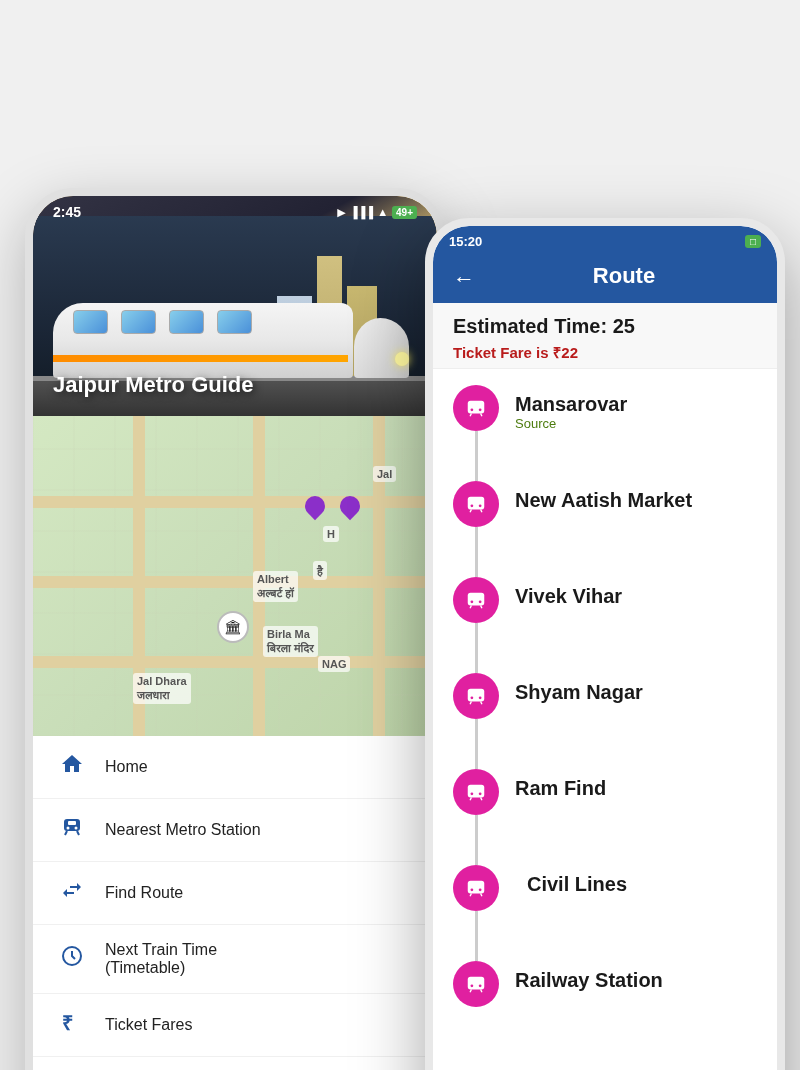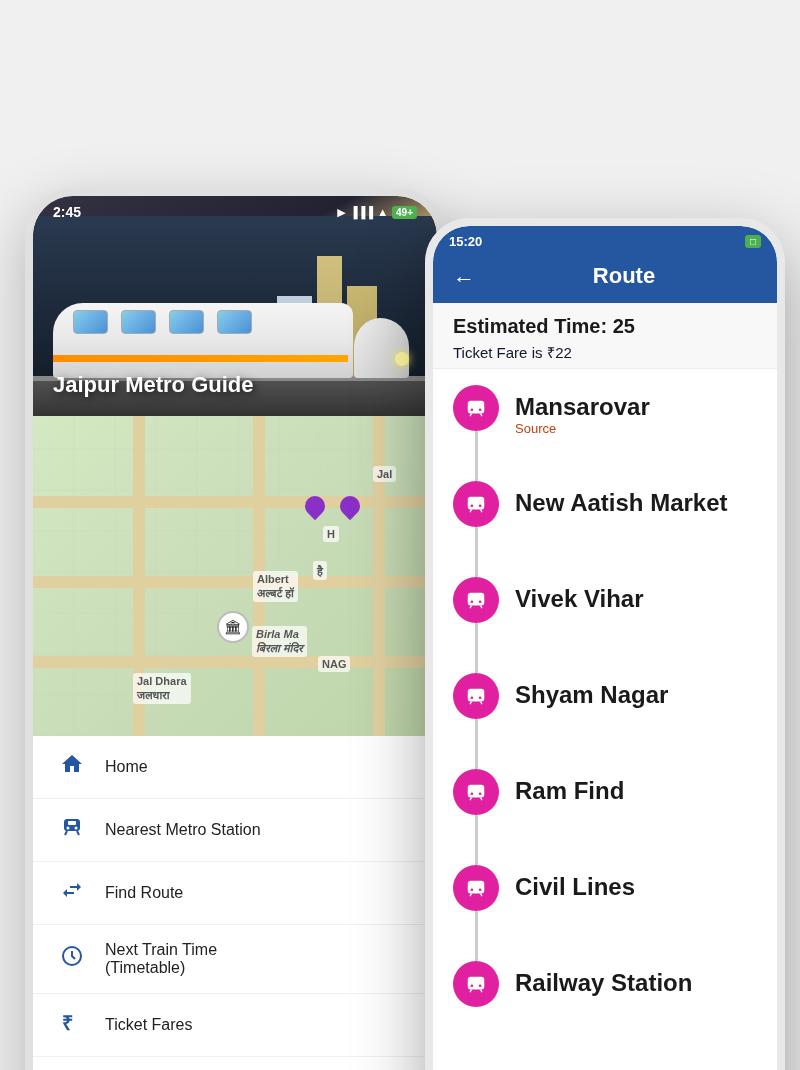--- a/index.html
+++ b/index.html
@@ -289,22 +289,22 @@
       padding: 12px 20px 6px;
       border-bottom: 1px solid #eee;
     }
     .est-time-text {
       font-size: 20px;
       font-weight: 700;
       color: #1a1a1a;
     }
     .ticket-fare-text {
       font-size: 15px;
-      font-weight: 400;
-      color: #0f172a;
+      font-weight: 700;
+      color: #b91c1c;
       margin-top: 4px;
     }
 
     
     .route-stops {
       flex: 1;
       overflow-y: auto;
       padding: 16px 20px;
       background: white;
     }
@@ -326,27 +326,27 @@
       width: 3px;
       height: 50px;
       background: #ccc;
       margin: 0 auto;
     }
     .stop-info {
       flex: 1;
       padding-bottom: 8px;
     }
     .stop-name {
-      font-size: 24px;
+      font-size: 20px;
       font-weight: 600;
       color: #1a1a1a;
     }
     .stop-sub {
       font-size: 13px;
-      color: #c2410c;
+      color: #4d7c0f;
       font-weight: 500;
     }
 
     .home-indicator-2 {
       height: 28px;
       background: white;
       display: flex;
       align-items: center;
       justify-content: center;
     }
@@ -413,21 +413,21 @@
         <div class="road-h" style="top:160px;"></div>
         <div class="road-h" style="top:240px;"></div>
         <div class="road-v" style="left:100px;"></div>
         <div class="road-v" style="left:220px;"></div>
         <div class="road-v" style="left:340px;"></div>
 
         <div class="map-label" style="top:50px;left:340px;">Jal</div>
         <div class="map-label" style="top:110px;left:290px;">H</div>
         <div class="map-label" style="top:145px;left:280px;">है</div>
         <div class="map-label" style="top:155px;left:220px;">Albert<br>अल्बर्ट हॉ</div>
-        <div class="map-label" style="top:210px;left:219px;font-style:italic;">Birla Ma<br>बिरला मंदिर</div>
+        <div class="map-label" style="top:210px;left:230px;">Birla Ma<br>बिरला मंदिर</div>
         <div class="map-label" style="top:230px;left:100px;margin-top:27px;">Jal Dhara<br>जलधारा</div>
         <div class="map-label" style="top:240px;left:285px;">NAG</div>
 
         <div class="map-pin purple" style="top:80px;left:270px;"></div>
         <div class="map-pin purple" style="top:80px;left:305px;"></div>
 
         <div class="map-icon" style="top:195px;left:184px;">🏛</div>
       </div>
 
       <div class="sidebar">
@@ -581,21 +581,21 @@
                   <rect x="7" y="6.5" width="10" height="4" rx="1" fill="white" opacity="0.9"></rect>
                   <path d="M7 18l-1.5 3M17 18l1.5 3" stroke="white" stroke-width="1.5"></path>
                 </svg>
               </div>
               <div class="stop-line"></div>
             </div>
             <div class="stop-info" style="padding-top: 8px;">
               <div class="stop-name">Ram Find</div>
             </div>
           </div>
-          <div style="display: flex; align-items: flex-start; gap: 16px; justify-content: space-between;">
+          <div style="display: flex; align-items: flex-start; gap: 28px; justify-content: space-between;">
             <div style="display: flex; flex-direction: column; align-items: center;">
               <div class="stop-icon">
                 <svg width="22" height="22" viewBox="0 0 24 24" fill="white">
                   <rect x="3" y="4" width="18" height="14" rx="3"></rect>
                   <circle cx="7.5" cy="14" r="1.5" fill="#e020a0"></circle>
                   <circle cx="16.5" cy="14" r="1.5" fill="#e020a0"></circle>
                   <rect x="7" y="6.5" width="10" height="4" rx="1" fill="white" opacity="0.9"></rect>
                   <path d="M7 18l-1.5 3M17 18l1.5 3" stroke="white" stroke-width="1.5"></path>
                 </svg>
               </div>

